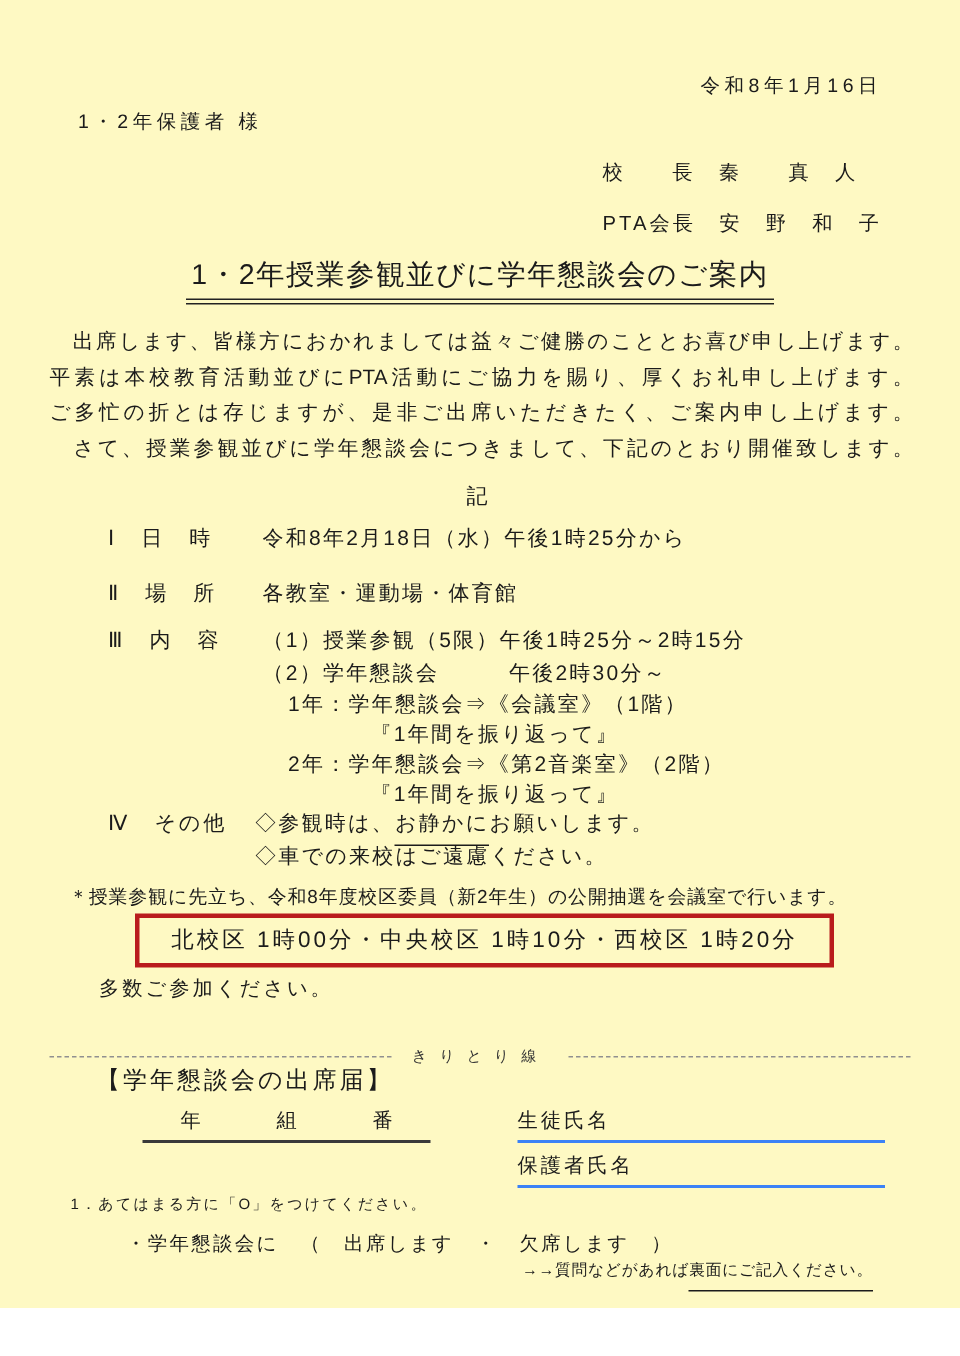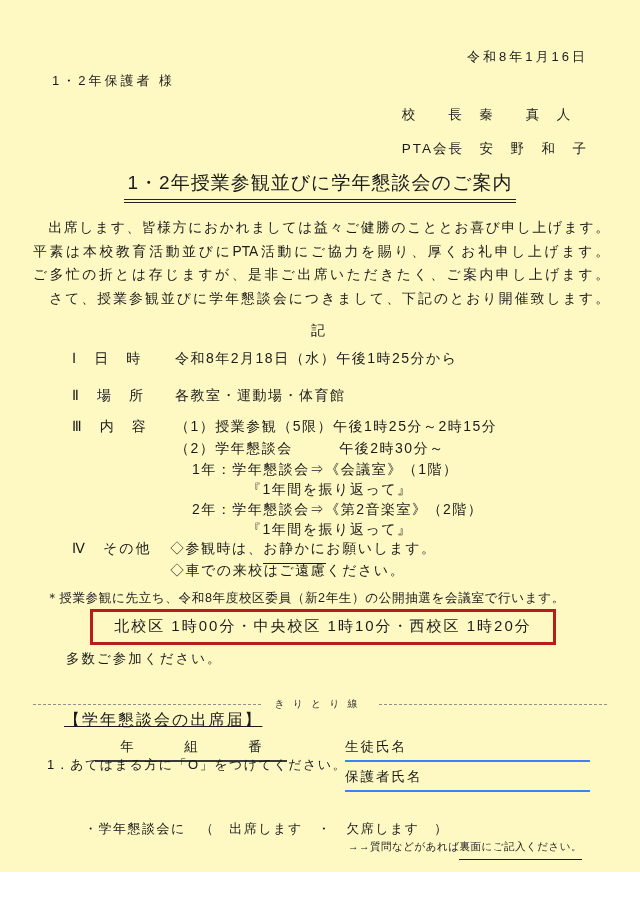--- a/index.html
+++ b/index.html
@@ -37,34 +37,34 @@
   .lottery-box {
     top:609px; left:90px; width:460px; border:3px solid #b91c1c;
     text-align:center; font-size:15px; letter-spacing:2px; padding:5px 0 6px 0;
   }
   .participation { top:650px; left:50px; font-size:13.5px; letter-spacing:2px;margin-left:16px; }
 
   .cutline { top:697px; left:33px; width:574px; display:flex; align-items:center; }
   .cut-dash { flex:1; border-top:1px dashed #909090; height:0; }
   .cut-label { font-size:10px; letter-spacing:8px; color:#333; padding:0 14px; white-space:nowrap; }
 
-  .form-title { top:710px; left:64px; font-size:16px; letter-spacing:2px; font-weight:500;text-decoration:underline; }
+  .form-title { top:710px; left:64px; font-size:16px; letter-spacing:2px; font-weight:500; }
 
   .ynb-field {
     top:738px; left:95px; width:192px; height:22px;
     border-bottom:2px solid #3a3a3a; display:flex; justify-content:space-around;
     font-size:13.5px;
   }
   .name-field {
     height:22px; border-bottom:2px solid #3b82f6; font-size:13.5px; letter-spacing:2px;
   }
   .student-field { top:738px; left:345px; width:245px; }
   .guardian-field { top:768px; left:345px; width:245px; }
 
-  .instruction { top:756px; left:47px; font-size:13px; letter-spacing:1.5px;text-align:right; }
+  .instruction { top:796px; left:47px; font-size:10px; letter-spacing:1.5px;text-align:right; }
   .choice-line { top:820px; left:84px; font-size:13px; letter-spacing:1.5px; }
   .backside-note { top:840px; left:348px; font-size:10.5px; letter-spacing:0.5px; }
 </style>
 </head>
 <body>
 
 <div class="page">
 
   <div class="abs date">令和8年1月16日</div>
   <div class="abs addressee">1・2年保護者 様</div>

